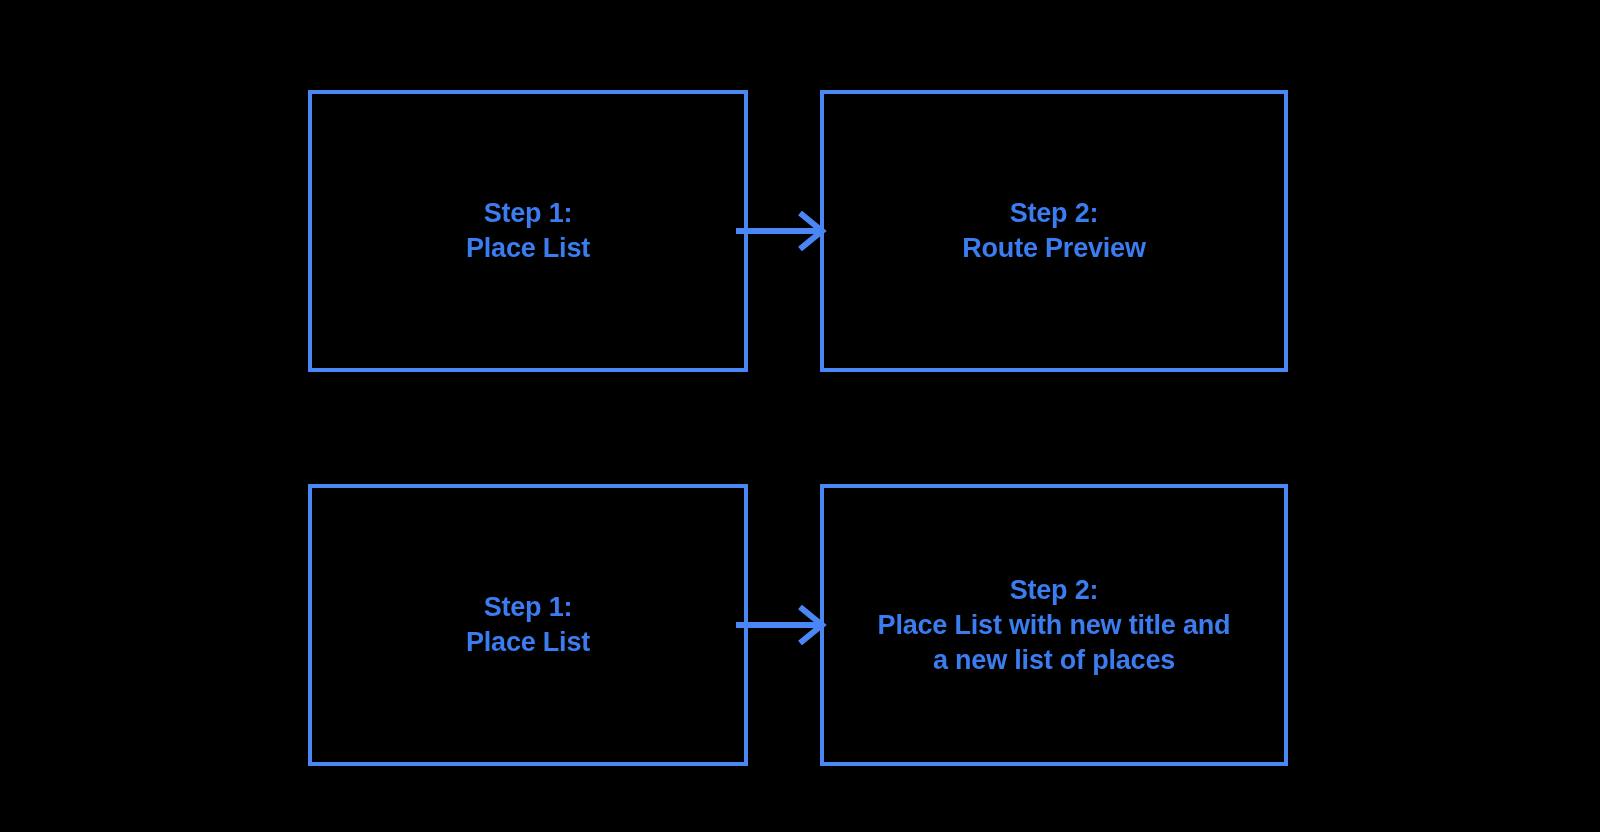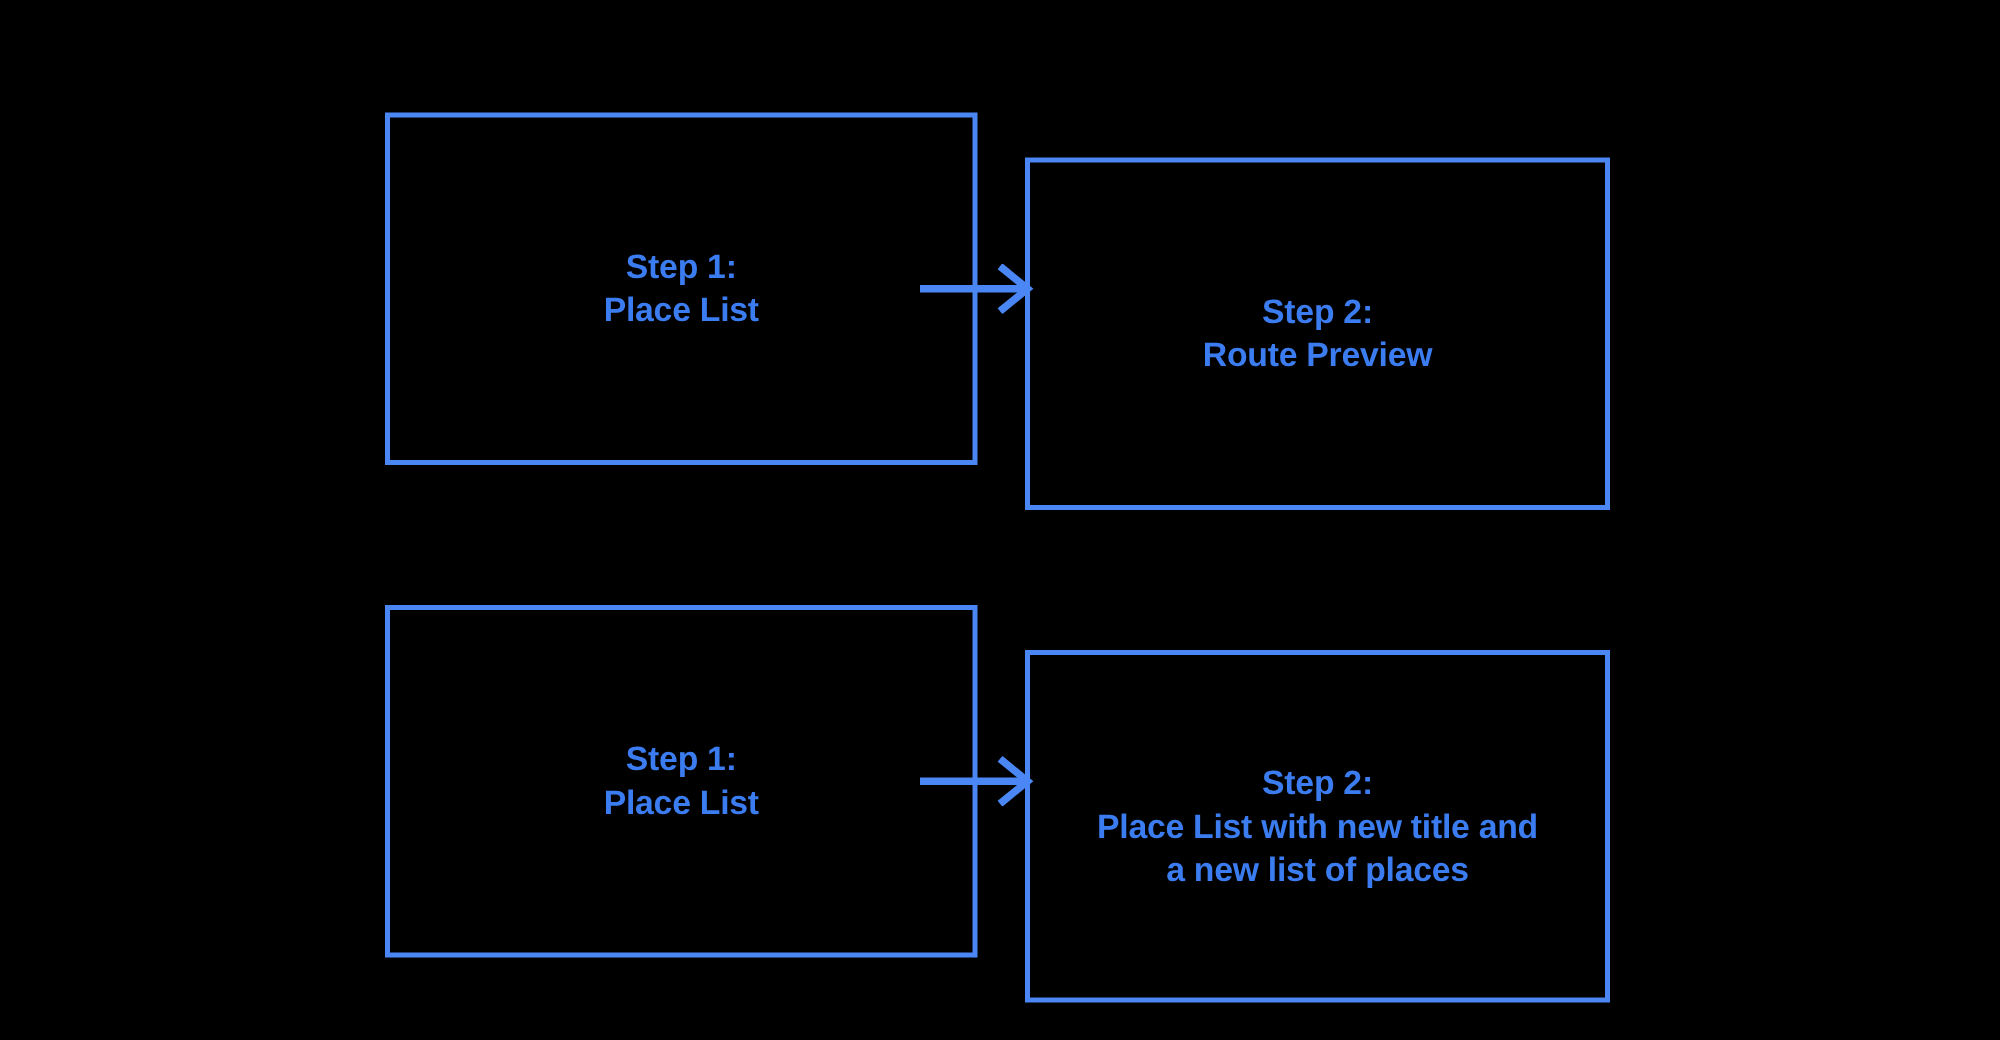--- a/index.html
+++ b/index.html
@@ -32,22 +32,22 @@
     position: absolute;
     top: 0;
     height: 282px;
     box-sizing: border-box;
     border: 4px solid #4a87f5;
     background: transparent;
     display: flex;
     align-items: center;
     justify-content: center;
   }
-  .step-box.box-left  { left: 308px; width: 474px; }
-  .step-box.box-right { left: 820px; width: 468px; margin-top: 36px; }
+  .step-box.box-left  { left: 308px; width: 440px; }
+  .step-box.box-right { left: 820px; width: 468px; }
 
   .box-label {
     color: #3b7df0;
     font-size: 27px;
     font-weight: 700;
     line-height: 35px;
     text-align: center;
     letter-spacing: -0.2px;
     white-space: pre-line;
     user-select: none;

